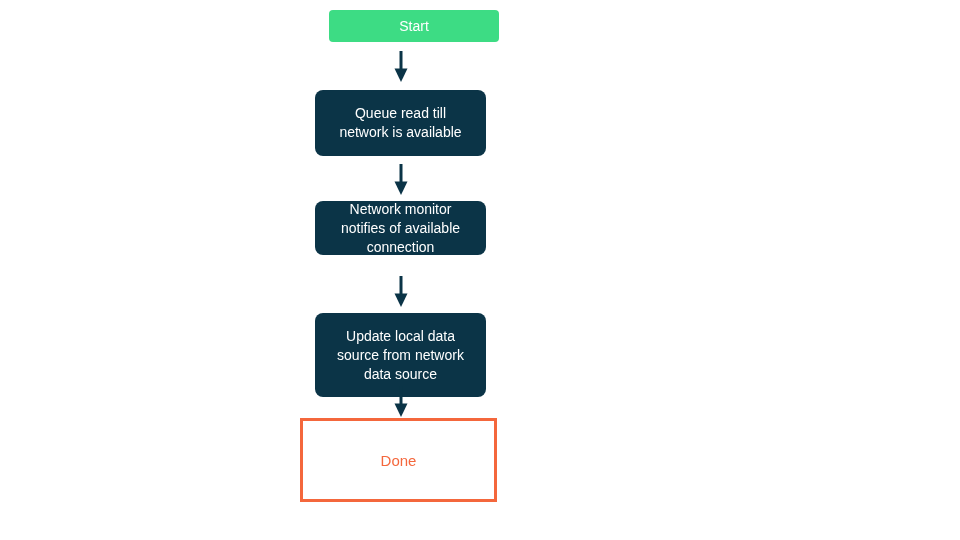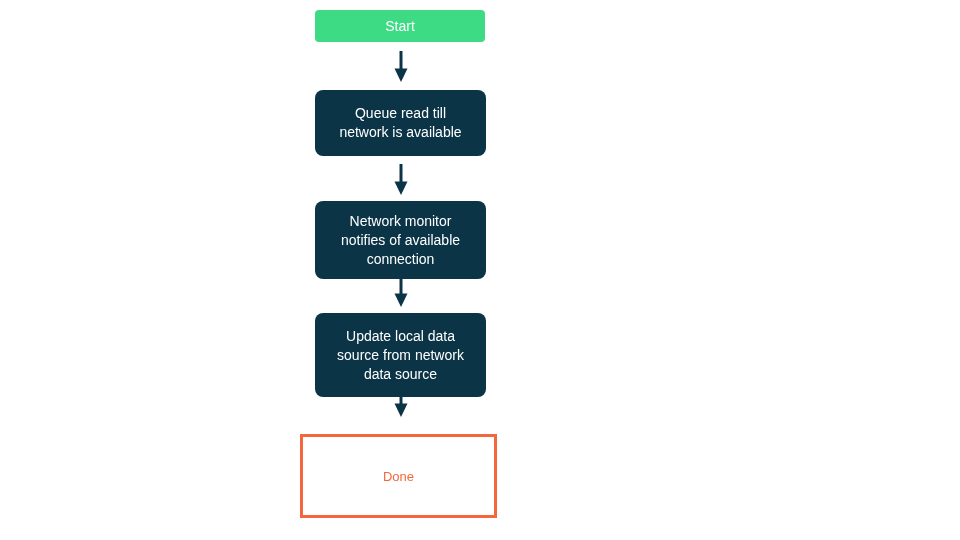--- a/index.html
+++ b/index.html
@@ -19,44 +19,44 @@
     position: absolute;
     display: flex;
     align-items: center;
     justify-content: center;
     text-align: center;
     box-sizing: border-box;
     font-size: 14px;
     line-height: 19px;
   }
   .node--start {
-    left: 315px; top: 10px;
+    left: 329px; top: 10px;
     width: 170px; height: 32px;
     background: var(--start_fill, #3ddc84);
     color: var(--node_text, #ffffff);
     border-radius: 4px;
   }
   .node--process {
     left: 315px;
     width: 171px;
     background: var(--process_fill, #0b3447);
     color: var(--node_text, #ffffff);
     border-radius: 8px;
     padding: 8px 22px;
   }
   .node--queue   { top: 90px;  height: 66px; }
-  .node--monitor { top: 201px; height: 78px; }
+  .node--monitor { top: 201px; height: 54px; }
   .node--update  { top: 313px; height: 84px; }
   .node--done {
-    left: 300px; top: 434px;
+    left: 300px; top: 418px;
     width: 197px; height: 84px;
     background: var(--canvas_bg, #ffffff);
     border: 3px solid var(--done_border, #f4673c);
     color: var(--done_text, #f4673c);
-    font-size: 13px;
+    font-size: 15px;
     border-radius: 0;
   }
   .arrow {
     position: absolute;
     left: 393px;
     width: 16px;
     height: 31px;
   }
   .arrow--1 { top: 51px; }
   .arrow--2 { top: 164px; }

